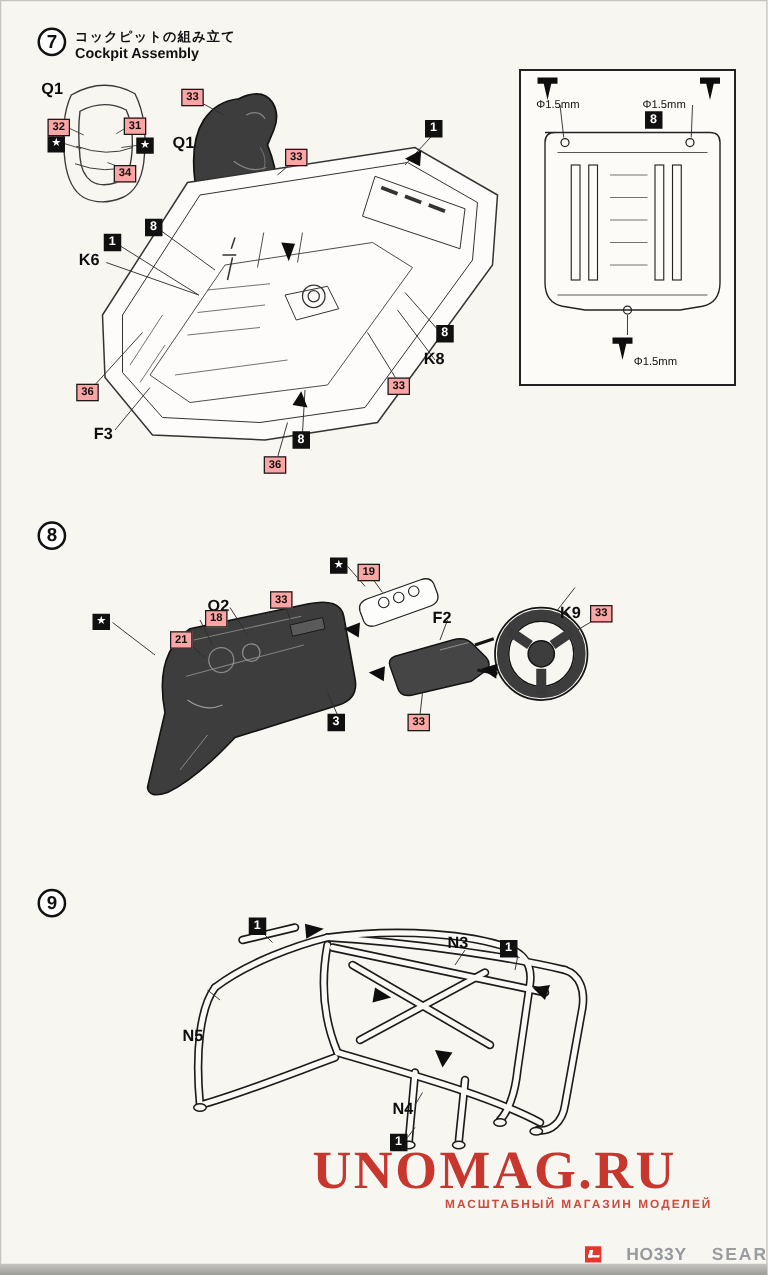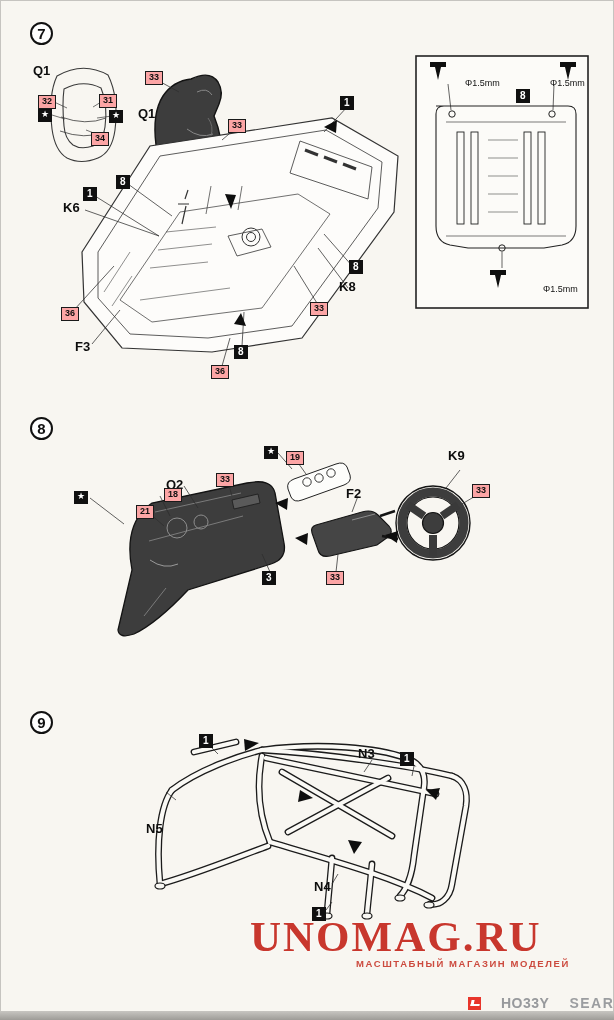--- a/index.html
+++ b/index.html
@@ -14,21 +14,21 @@
                  font-size:15px; font-weight:bold; color:#111; background:#fff; flex:0 0 auto; }
   .step-titles { display:flex; flex-direction:column; padding-top:1px; }
   .title-ja { font-size:10.5px; font-weight:bold; color:#111; letter-spacing:1px; }
   .title-en { font-size:11.5px; font-weight:bold; color:#111; }
 
   .lbl { position:absolute; white-space:nowrap; z-index:3; }
   .bw   { background:#101010; color:#fff; font-size:10px; font-weight:bold; padding:1px 4px 2px; line-height:1.1; }
   .wb   { background:#fca5a5; border:1.2px solid #1a1a1a; color:#101010; font-size:9px; font-weight:bold; padding:1px 3px; line-height:1.1; }
   .star { background:#101010; color:#fff; font-size:9px; padding:1px 3px 2px; line-height:1.1; }
   .part { font-size:13px; font-weight:bold; color:#0d0d0d; }
-  .phi  { font-size:9px; color:#111;margin-left:36px; }
+  .phi  { font-size:9px; color:#111; }
 
   .watermark-title { position:absolute; left:250px; top:912px; z-index:5;
                      font-family:"Liberation Serif", serif; font-weight:bold; font-size:43px;
                      color:#c8372d; letter-spacing:2px; text-shadow:0 0 3px rgba(255,255,255,.85); }
   .watermark-sub { position:absolute; left:356px; top:958px; z-index:5;
                    font-size:9.5px; letter-spacing:1.6px; color:#cc4a3e; font-weight:bold; }
 
   .footer-logo { position:absolute; left:468px; top:995px; display:flex; align-items:center; gap:20px; z-index:5; }
   .footer-icon { width:13px; height:13px; background:#e8352b; display:inline-block; position:relative; }
   .footer-icon::after { content:""; position:absolute; left:3px; top:3px; width:6px; height:4px;
@@ -215,20 +215,24 @@
     <g fill="#0e0e0e">
       <path d="M244,739 l15,4 -14,8 z"></path>
       <path d="M300,790 l13,8 -15,4 z"></path>
       <path d="M348,840 l6,14 8,-12 z"></path>
       <path d="M440,788 l-14,2 10,10 z"></path>
     </g>
   </svg>
 
   <div class="step-header" style="left:30px; top:22px;">
     <span class="step-circle">7</span>
+    <span class="step-titles">
+      <span class="title-ja">コックピットの組み立て</span>
+      <span class="title-en">Cockpit Assembly</span>
+    </span>
   </div>
   <div class="step-header" style="left:30px; top:417px;">
     <span class="step-circle">8</span>
   </div>
   <div class="step-header" style="left:30px; top:711px;">
     <span class="step-circle">9</span>
   </div>
 
   <span class="lbl part" style="left:33px;top:63px">Q1</span>
   <span class="lbl wb" style="left:38px;top:95px">32</span>
@@ -252,21 +256,21 @@
   <span class="lbl wb" style="left:211px;top:365px">36</span>
   <span class="lbl phi" style="left:429px;top:78px">Φ1.5mm</span>
   <span class="lbl phi" style="left:514px;top:78px">Φ1.5mm</span>
   <span class="lbl bw" style="left:516px;top:89px">8</span>
   <span class="lbl phi" style="left:507px;top:284px">Φ1.5mm</span>
 
   <span class="lbl star" style="left:264px;top:446px">★</span>
   <span class="lbl wb" style="left:286px;top:451px">19</span>
   <span class="lbl wb" style="left:216px;top:473px">33</span>
   <span class="lbl part" style="left:166px;top:477px">Q2</span>
-  <span class="lbl part" style="left:448px;top:448px">K9</span>
+  <span class="lbl part" style="left:448px;top:482px">K9</span>
   <span class="lbl wb" style="left:472px;top:484px">33</span>
   <span class="lbl part" style="left:346px;top:486px">F2</span>
   <span class="lbl star" style="left:74px;top:491px">★</span>
   <span class="lbl wb" style="left:164px;top:488px">18</span>
   <span class="lbl wb" style="left:136px;top:505px">21</span>
   <span class="lbl bw" style="left:262px;top:571px">3</span>
   <span class="lbl wb" style="left:326px;top:571px">33</span>
 
   <span class="lbl bw" style="left:199px;top:734px">1</span>
   <span class="lbl part" style="left:358px;top:746px">N3</span>

